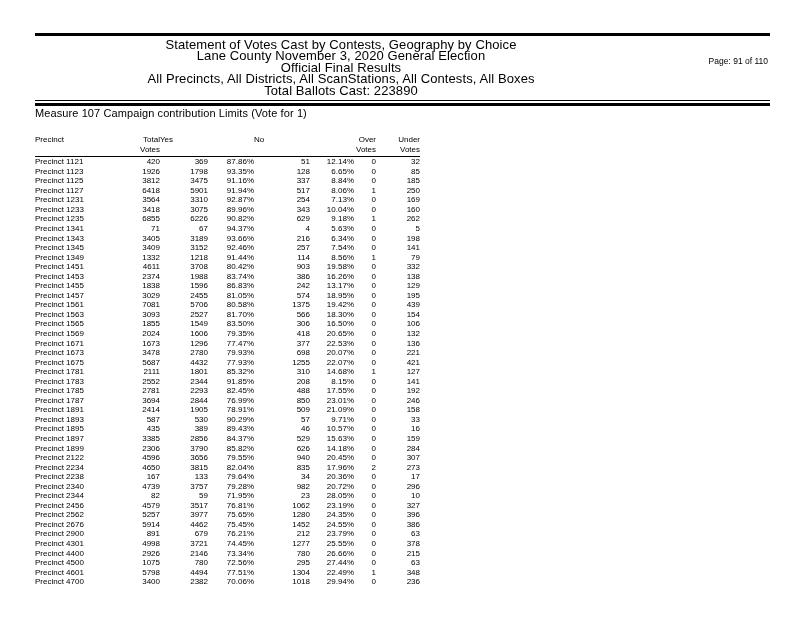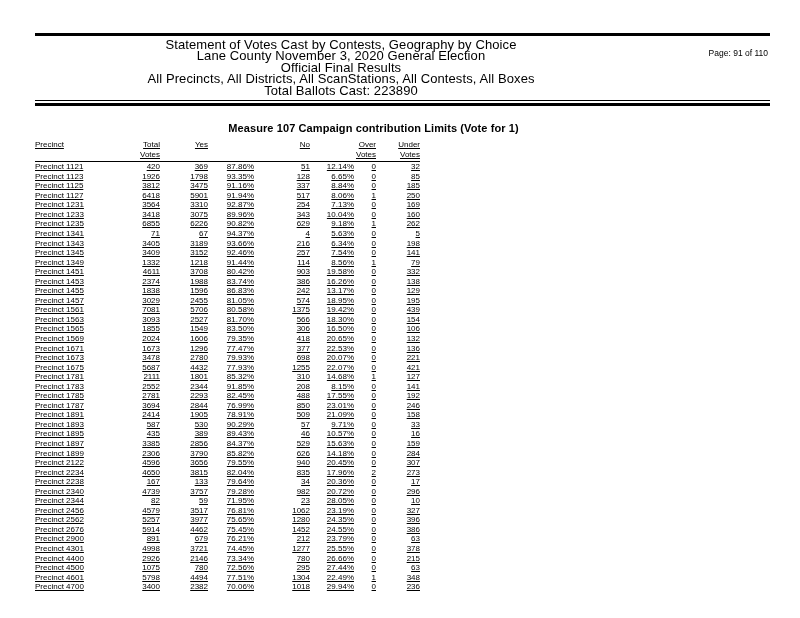--- a/index.html
+++ b/index.html
@@ -21,65 +21,64 @@
   .report-header { position: relative; padding: 3px 0 2px 0; }
   .report-header-lines {
     width: 612px;            
     text-align: center;
     font-size: 13px;
     line-height: 11.4px;
     letter-spacing: 0.1px;
   }
   .page-label {
     position: absolute;
-    top: 12px; right: 2px;
+    top: 20px; right: 2px;
     font-size: 8.5px;
   }
   .header-divider { margin-top: 2px; }
   .header-divider .gap { height: 2px; background: #fff; }
 
   .contest-title {
-    margin-top: 16px;
+    margin-top: 1px;
     width: 735px;
     padding-right: 58px;     
-    text-align: center;
+    text-align: left;
     font-size: 11px;
-    font-weight: bold;
+    font-weight: normal;
     letter-spacing: 0.1px;
   }
 
   table.results {
-    margin-top: 6px;
+    margin-top: 16px;
     border-collapse: collapse;
     table-layout: fixed;
     width: 385px;
     font-size: 8px;
     line-height: 9.55px;
-    text-decoration: underline;
   }
   table.results col.c-precinct { width: 93px; }
   table.results col.c-total    { width: 32px; }
   table.results col.c-yes      { width: 48px; }
   table.results col.c-yespct   { width: 46px; }
   table.results col.c-no       { width: 56px; }
   table.results col.c-nopct    { width: 44px; }
   table.results col.c-over     { width: 22px; }
   table.results col.c-under    { width: 44px; }
 
   table.results th {
     font-weight: normal;
     vertical-align: top;
     text-align: right;
     padding: 0;
     white-space: nowrap;
     border-bottom: 1px solid #000;
     padding-bottom: 2px;
   }
   table.results th.h-precinct { text-align: left; }
-  table.results th.h-yes, table.results th.h-no { text-align: right; }
+  table.results th.h-yes, table.results th.h-no { text-align: left; }
 
   table.results td {
     padding: 0;
     text-align: right;
     white-space: nowrap;
     overflow: hidden;
   }
   table.results td:first-child { text-align: left; }
 </style>
 </head>

